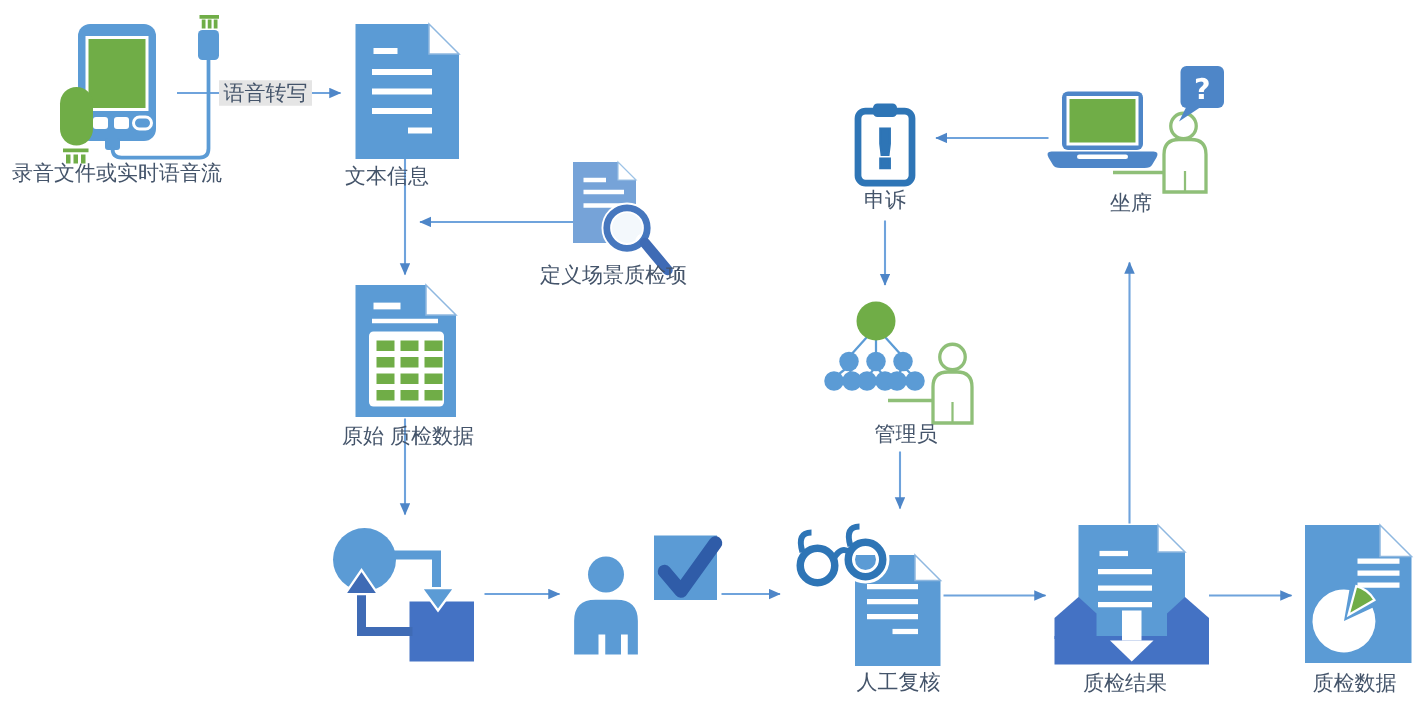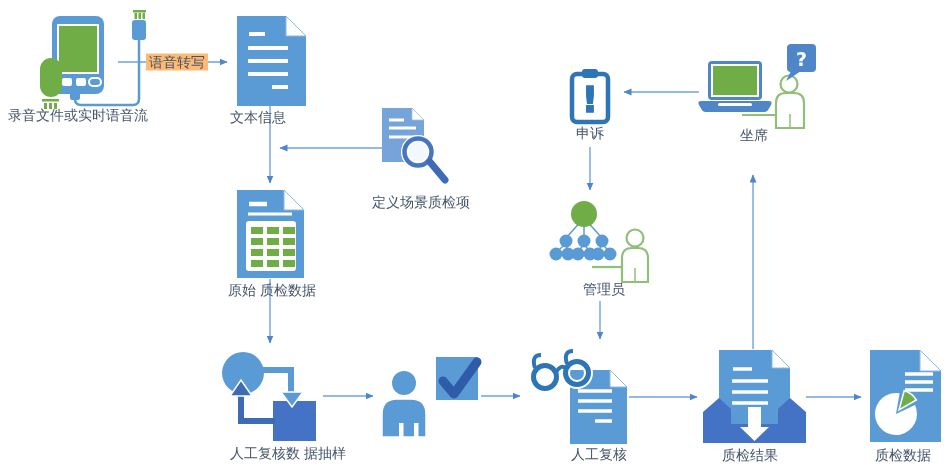--- a/index.html
+++ b/index.html
@@ -6,21 +6,21 @@
   .canvas{
     position:relative;width:946px;height:474px;background:#fff;overflow:hidden;
     font-family:"Liberation Sans","DejaVu Sans",sans-serif;
   }
   .diagram{position:absolute;left:0;top:0;}
   .lbl{
     position:absolute;transform:translateX(-50%);
     font-size:14px;line-height:17px;color:#44546A;white-space:nowrap;
   }
   .lbl.edge{
-    transform:translate(-50%,-50%);background:#fdba74;padding:0 3px;
+    transform:translate(-50%,-50%);background:#e5e5e5;padding:0 3px;
   }
   .qmark{font-family:"DejaVu Sans","Liberation Sans",sans-serif;font-weight:bold;}
 </style>
 </head>
 <body>
 
 <div class="canvas">
 
 <svg class="diagram" width="946" height="474" viewBox="0 0 946 474">
   <defs>
@@ -236,23 +236,22 @@
       <rect x="787" y="44" width="29" height="28" rx="4" fill="#4E86C8"></rect>
       <polygon points="791,71 786,81 801,71" fill="#4E86C8"></polygon>
       <text x="801.5" y="66" text-anchor="middle" font-size="19" class="qmark" fill="#fff">?</text>
     </g>
   </g>
 </svg>
 
 <div class="lbl" style="left:78px;  top:107px;">录音文件或实时语音流</div>
 <div class="lbl edge" style="left:177px; top:62px;">语音转写</div>
 <div class="lbl" style="left:258px; top:109px;">文本信息</div>
-<div class="lbl" style="left:409px; top:194px;margin-left:12px;">定义场景质检项</div>
+<div class="lbl" style="left:409px; top:175px;">定义场景质检项</div>
 <div class="lbl" style="left:272px; top:282px;">原始 质检数据</div>
-<div class="lbl" style="left:288px; top:445px;">人工复核数 据抽样</div>
 <div class="lbl" style="left:580px; top:446px;margin-left:19px;">人工复核</div>
 <div class="lbl" style="left:750px; top:447px;">质检结果</div>
 <div class="lbl" style="left:903px; top:447px;">质检数据</div>
 <div class="lbl" style="left:590px; top:125px;">申诉</div>
 <div class="lbl" style="left:604px; top:281px;">管理员</div>
 <div class="lbl" style="left:754px; top:127px;">坐席</div>
 
 </div>
 
 </body></html>

